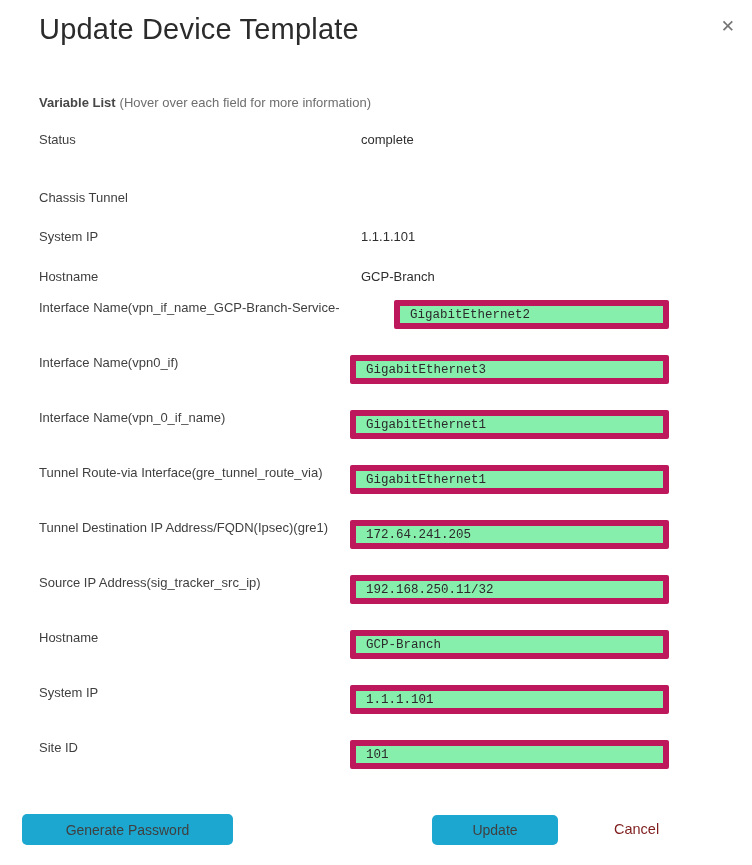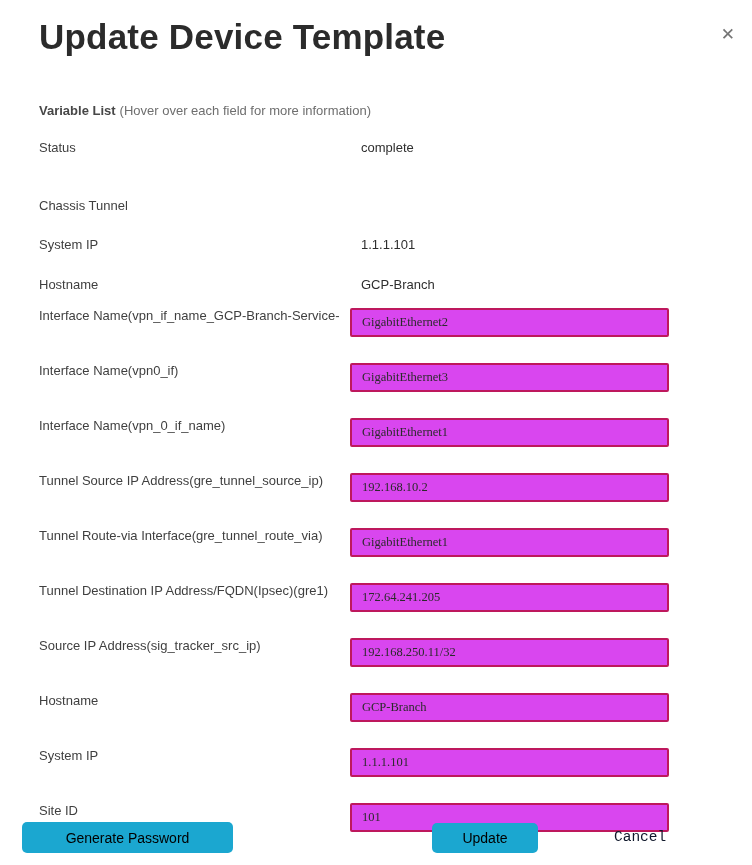--- a/index.html
+++ b/index.html
@@ -13,23 +13,23 @@
   .dialog { position: relative; width: 752px; height: 865px; background:#fff; }
 
   .close-btn {
     position: absolute; top: 4px; right: 17px;
     font-size: 17px; font-weight: 300; color: #757575;
     cursor: pointer; line-height: 20px;
     font-family: "DejaVu Sans", sans-serif;
   }
 
   .dialog-title {
-    margin: 20px 0 0 39px;
-    font-size: 35px; line-height: 34px;
-    font-weight: 700;
+    margin: 12px 0 0 39px;
+    font-size: 29px; line-height: 34px;
+    font-weight: 400;
     color: #2b2b2b;
     letter-spacing: 0.2px;
   }
 
   .section-header {
     margin: 49px 0 0 39px;
     font-size: 13px; line-height: 16px;
     color: #6e6e6e;
     white-space: nowrap;
   }
@@ -48,51 +48,51 @@
   }
   .static-row { height: 16px; }
   .static-row .row-value {
     margin-left: 11px;
     font-size: 13px; color: #2e2e2e;
     white-space: nowrap;
   }
   .input-row { height: 29px; }
   .row-input {
     width: 319px; height: 29px;
-    border: 2px solid #be185d;
+    border: 6px solid #be185d;
     border-radius: 2px;
-    background: #d946ef;
-    font-family: Liberation Serif, serif;
+    background: #86efac;
+    font-family: Liberation Mono, monospace;
     font-size: 12.5px; color: #2b2b2b;
     padding: 0 10px;
     outline: none;
   }
 
   .mt-status   { margin-top: 21px; }
   .mt-chassis  { margin-top: 42px; }
   .mt-sysip    { margin-top: 23px; }
   .mt-hostname { margin-top: 24px; }
-  .mt-firstinput { margin-top: 15px; }
+  .mt-firstinput { margin-top: 15px; gap: 44px; }
   .mt-input    { margin-top: 26px; }
 
   .footer {
     position: absolute;
     left: 0; top: 802px;
     width: 752px; height: 31px;
   }
   .btn {
     position: absolute;
     border: none; border-radius: 5px;
-    color: #000000;
+    color: #404040;
     font-family: "Liberation Sans", sans-serif;
     font-size: 14px;
     cursor: pointer;
   }
   .btn-generate { left: 22px; top: 0; width: 211px; height: 31px; }
-  .btn-update   { left: 432px; top: 1px; width: 106px; height: 30px; }
+  .btn-update   { left: 432px; top: 1px; width: 126px; height: 30px; }
   .link-cancel {
     position: absolute; left: 614px; top: 7px;
     font-size: 14.5px;
     cursor: pointer;
     text-decoration: none;
   }
 </style>
 </head>
 <body>
 
@@ -137,24 +137,20 @@
       <div class="row-label">Interface Name(vpn0_if)</div>
       <input type="text" class="row-input" value="GigabitEthernet3" style="">
     </div>
 
     <div class="row input-row mt-input">
       <div class="row-label">Interface Name(vpn_0_if_name)</div>
       <input type="text" class="row-input" value="GigabitEthernet1" style="">
     </div>
 
 
-    <div class="row input-row mt-input">
-      <div class="row-label">Tunnel Source IP Address(gre_tunnel_source_ip)</div>
-      <input type="text" class="row-input" value="192.168.10.2" style="">
-    </div>
 
     <div class="row input-row mt-input">
       <div class="row-label">Tunnel Route-via Interface(gre_tunnel_route_via)</div>
       <input type="text" class="row-input" value="GigabitEthernet1" style="">
     </div>
 
     <div class="row input-row mt-input">
       <div class="row-label">Tunnel Destination IP Address/FQDN(Ipsec)(gre1)</div>
       <input type="text" class="row-input" value="172.64.241.205" style="">
     </div>
@@ -177,16 +173,16 @@
     <div class="row input-row mt-input">
       <div class="row-label">Site ID</div>
       <input type="text" class="row-input" value="101" style="">
     </div>
 
   </div>
 
   <div class="footer">
     <button class="btn btn-generate" style="background: rgb(27, 167, 208);">Generate Password</button>
     <button class="btn btn-update" style="background: rgb(27, 167, 208);">Update</button>
-    <a class="link-cancel" style="color: #0f172a; font-family: Liberation Mono, monospace;">Cancel</a>
+    <a class="link-cancel" style="color: #7f1d1d;">Cancel</a>
   </div>
 
 </div>
 
 </body></html>

